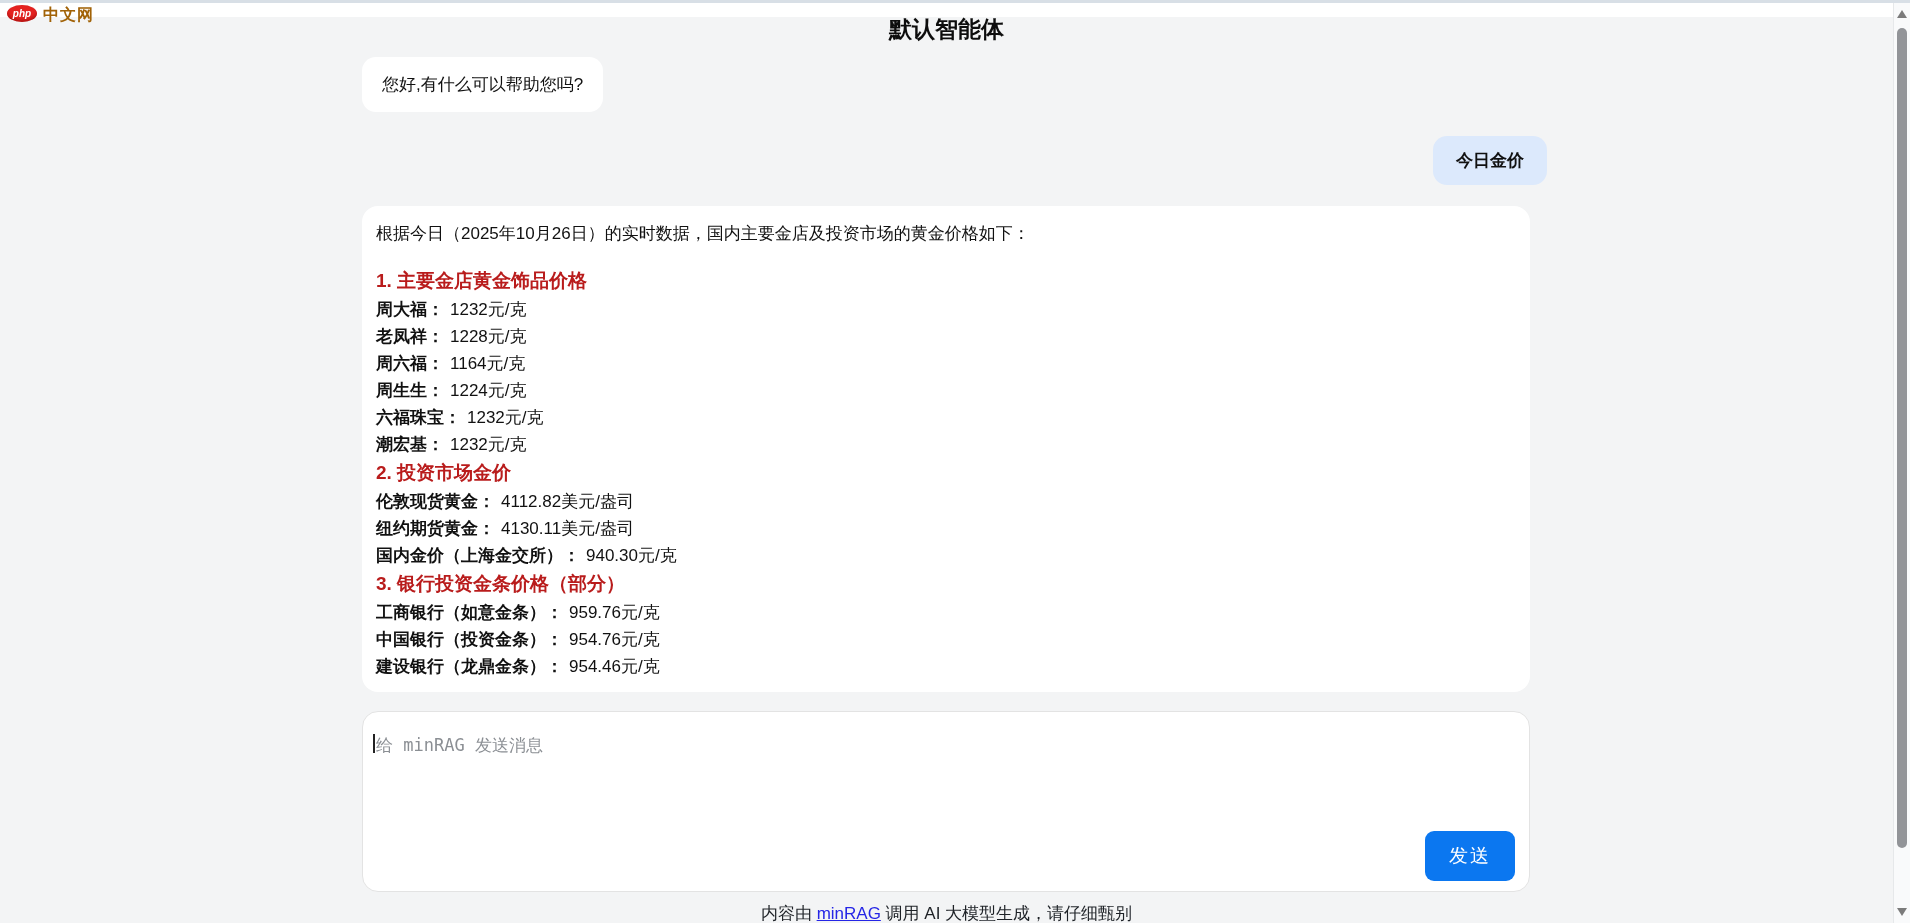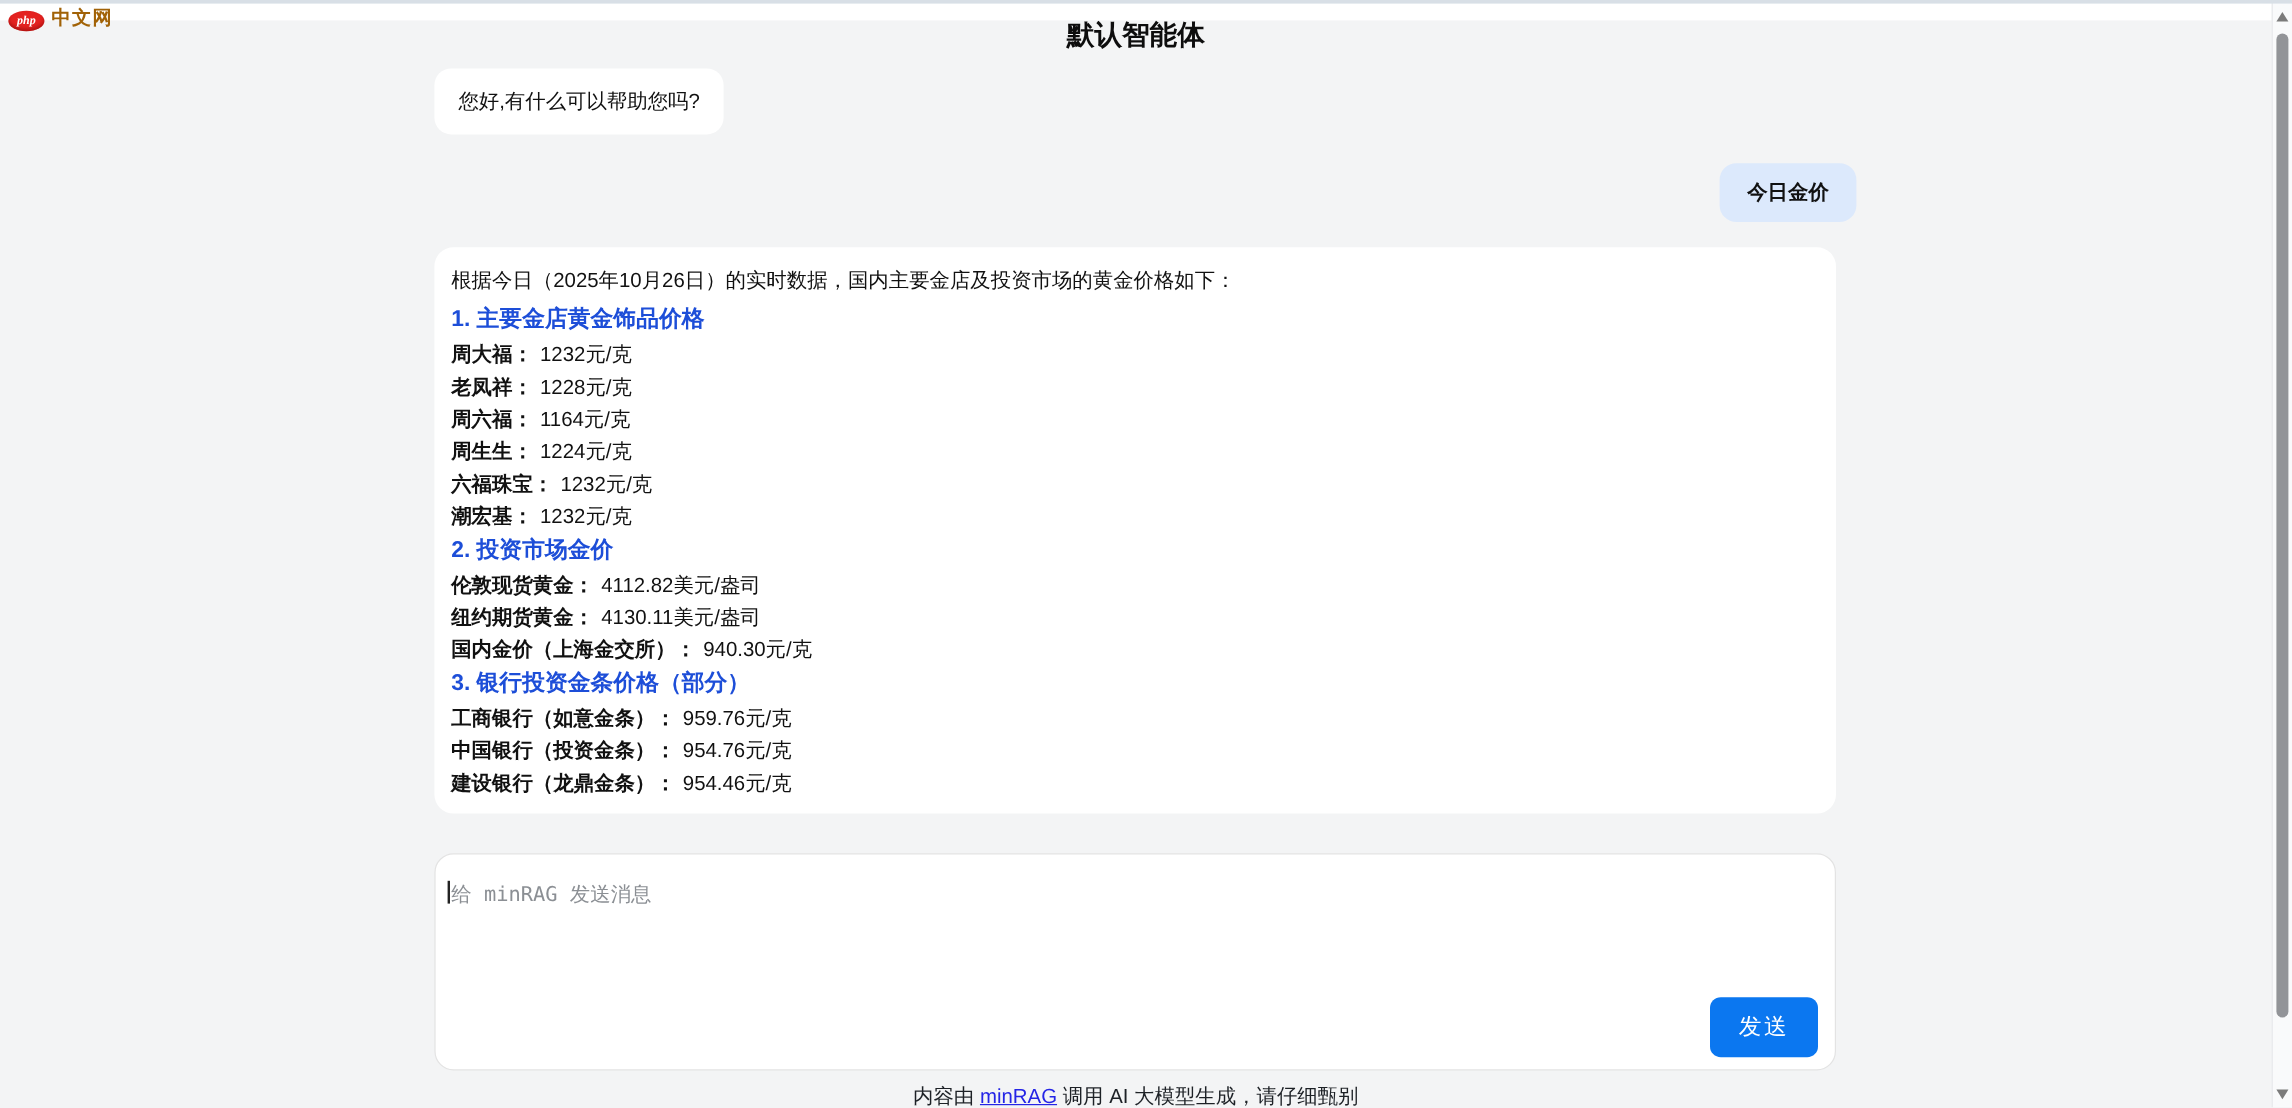--- a/index.html
+++ b/index.html
@@ -7,21 +7,21 @@
   body {
     position:relative;
     background:#f3f4f5;
     font-family:"Liberation Sans", sans-serif;
     color:#111;
   }
   .top-strip { position:absolute; left:0; top:0; width:100%; height:3px; background:#d8dfe6; z-index:30; }
   .header-band { position:absolute; left:0; top:0; width:100%; height:17px; background:#ffffff; z-index:1; }
 
   
-  .logo { position:absolute; left:7px; top:5px; display:flex; align-items:flex-end; gap:6px; z-index:5; cursor:pointer;font-family:Liberation Serif, serif; }
+  .logo { position:absolute; left:7px; top:5px; display:flex; align-items:flex-start; gap:6px; z-index:5; cursor:pointer; }
   .logo-php {
     display:inline-block; width:30px; height:17px; background:#e42220; border-radius:50%;
     color:#fff; font-weight:bold; font-style:italic; font-size:10px; line-height:17px;
     text-align:center; box-shadow:inset 0 -2px 3px rgba(120,0,0,.45);
   }
   .logo-cn { font-size:16px; font-weight:900; color:#a16207; letter-spacing:1px; }
 
   .app-title { position:absolute; left:0; right:17px; top:14px; text-align:center; font-size:23px; font-weight:700; color:#0d0d0d; }
 
   
@@ -32,22 +32,22 @@
   .bubble-user {
     position:absolute; right:363px; top:136px; height:49px; line-height:49px;
     background:#dce9fc; border-radius:14px; padding:0 23px; font-size:17px;font-weight:bold;
   }
 
   
   .answer-card {
     position:absolute; left:362px; top:206px; width:1168px;
     background:#fff; border-radius:16px; padding:10px 14px 12px; font-size:17px;
   }
-  .answer-card .intro { line-height:28px; margin:4px 0 4px; }
-  .answer-card .sec-h { font-size:19px; font-weight:700; line-height:30px; color:#1d4ed8; }
+  .answer-card .intro { line-height:28px; margin:4px 0 18px; }
+  .answer-card .sec-h { font-size:19px; font-weight:700; line-height:30px; color:#b91c1c; }
   .answer-card .row { line-height:27px; }
   .answer-card .lbl { font-weight:700; }
   .answer-card .val { margin-left:6px; }
 
   
   .composer {
     position:absolute; left:362px; top:711px; width:1168px; height:181px;
     background:#fff; border:1px solid #e3e3e3; border-radius:16px;
   }
   .composer textarea {

